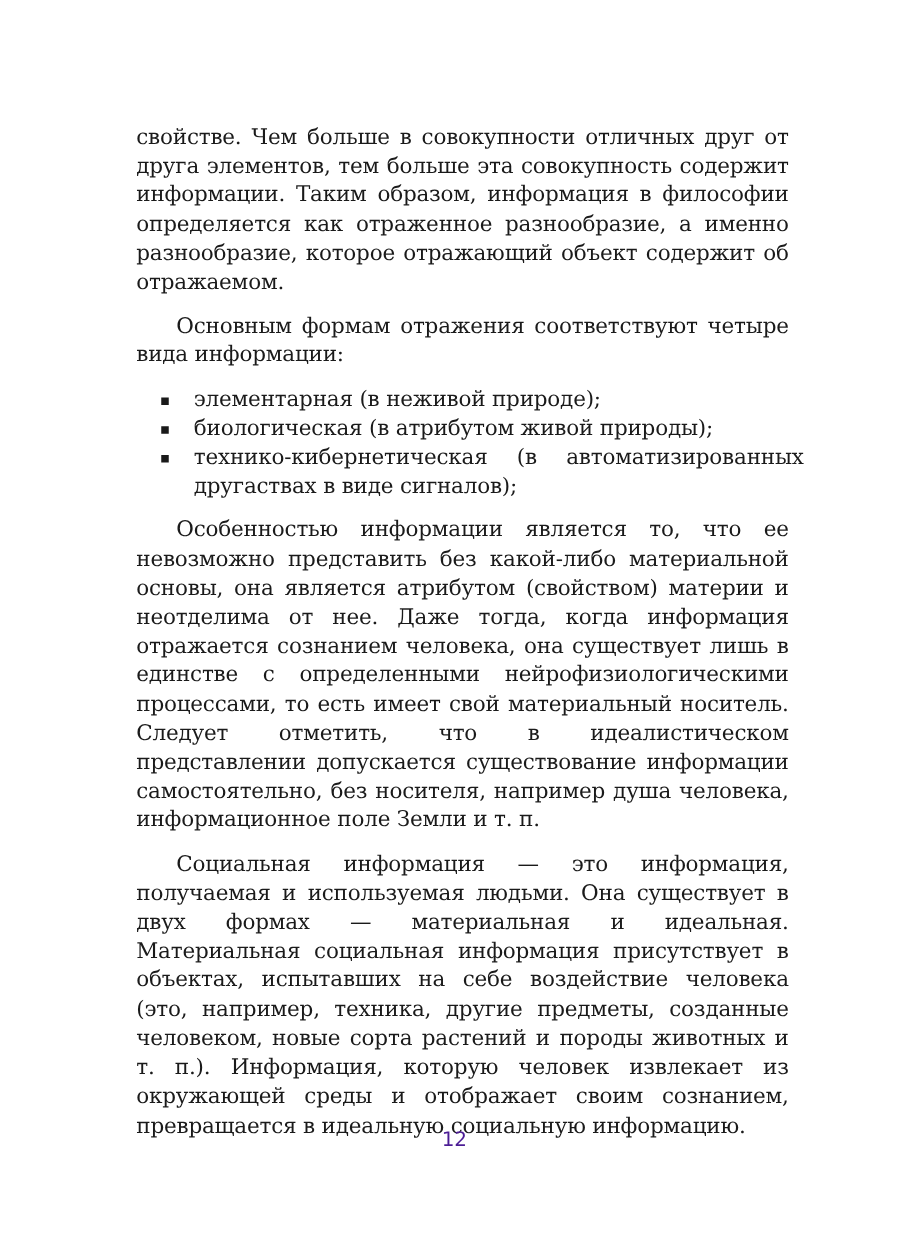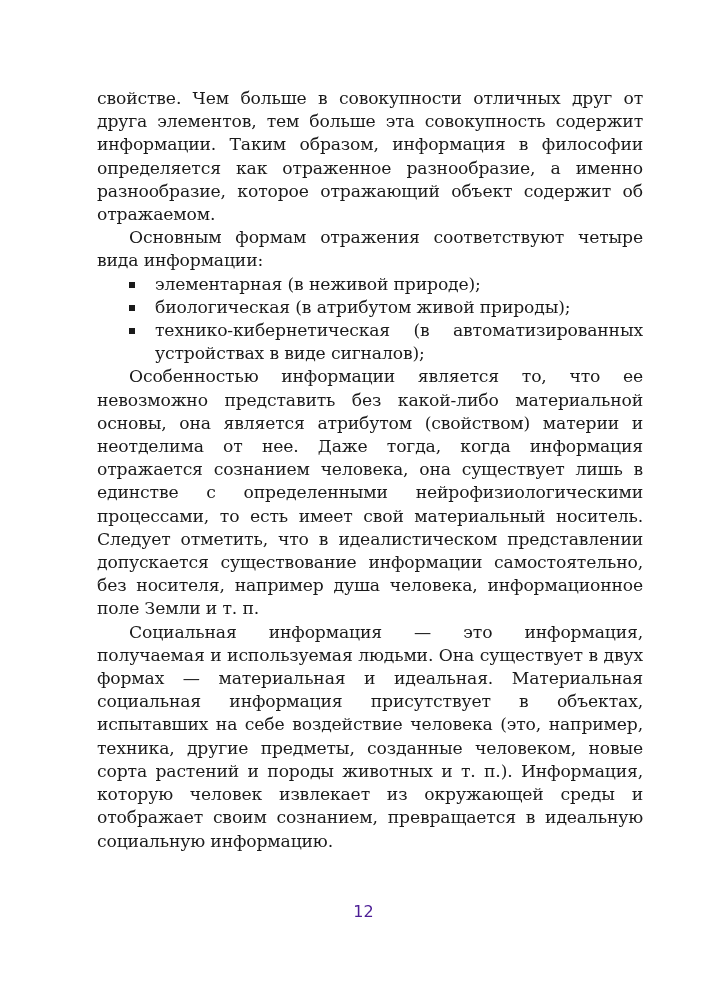--- a/index.html
+++ b/index.html
@@ -18,21 +18,21 @@
       position: absolute;
       left: 97px;
       top: 87px;
       width: 546px;
       font-family: "DejaVu Serif", "Liberation Serif", serif;
       font-size: 17.2px;
       line-height: 23.2px;
       letter-spacing: -0.15px;
     }
     .para {
-      margin: 0;
+      margin: 12px;
       text-align: justify;
       text-align-last: left;
       hyphens: manual;
     }
     .para.indent {
       text-indent: 32px;
     }
     .bullet-list {
       list-style: none;
       margin: 0;
@@ -73,21 +73,21 @@
     <li class="bullet-item">
       <span class="bullet-mark"></span>
       <span>элементарная (в неживой природе);</span>
     </li>
     <li class="bullet-item">
       <span class="bullet-mark"></span>
       <span>биологическая (в атрибутом живой природы);</span>
     </li>
     <li class="bullet-item">
       <span class="bullet-mark"></span>
-      <span>технико-кибернетическая (в автоматизированных устрой­ствах в виде сигналов);</span>
+      <span>технико-кибернетическая (в автоматизированных друга­ствах в виде сигналов);</span>
     </li>
   </ul>
 
   <p class="para indent">Особенностью информации является то, что ее невозможно представить без какой-либо материальной основы, она являет­ся атрибутом (свойством) материи и неотделима от нее. Даже тогда, когда информация отражается сознанием человека, она существует лишь в единстве с определенными нейрофизиоло­гическими процессами, то есть имеет свой материальный носи­тель. Следует отметить, что в идеалистическом представлении допускается существование информации самостоятельно, без носителя, например душа человека, информационное поле Земли и т. п.</p>
   <p class="para indent">Социальная информация — это информация, получаемая и используемая людьми. Она существует в двух формах — ма­териальная и идеальная. Материальная социальная информа­ция присутствует в объектах, испытавших на себе воздействие человека (это, например, техника, другие предметы, созданные человеком, новые сорта растений и породы животных и т. п.). Информация, которую человек извлекает из окружающей сре­ды и отображает своим сознанием, превращается в идеальную социальную информацию.</p>
 </div>
 
 <div class="page-number">12</div>
 
 </body></html>

